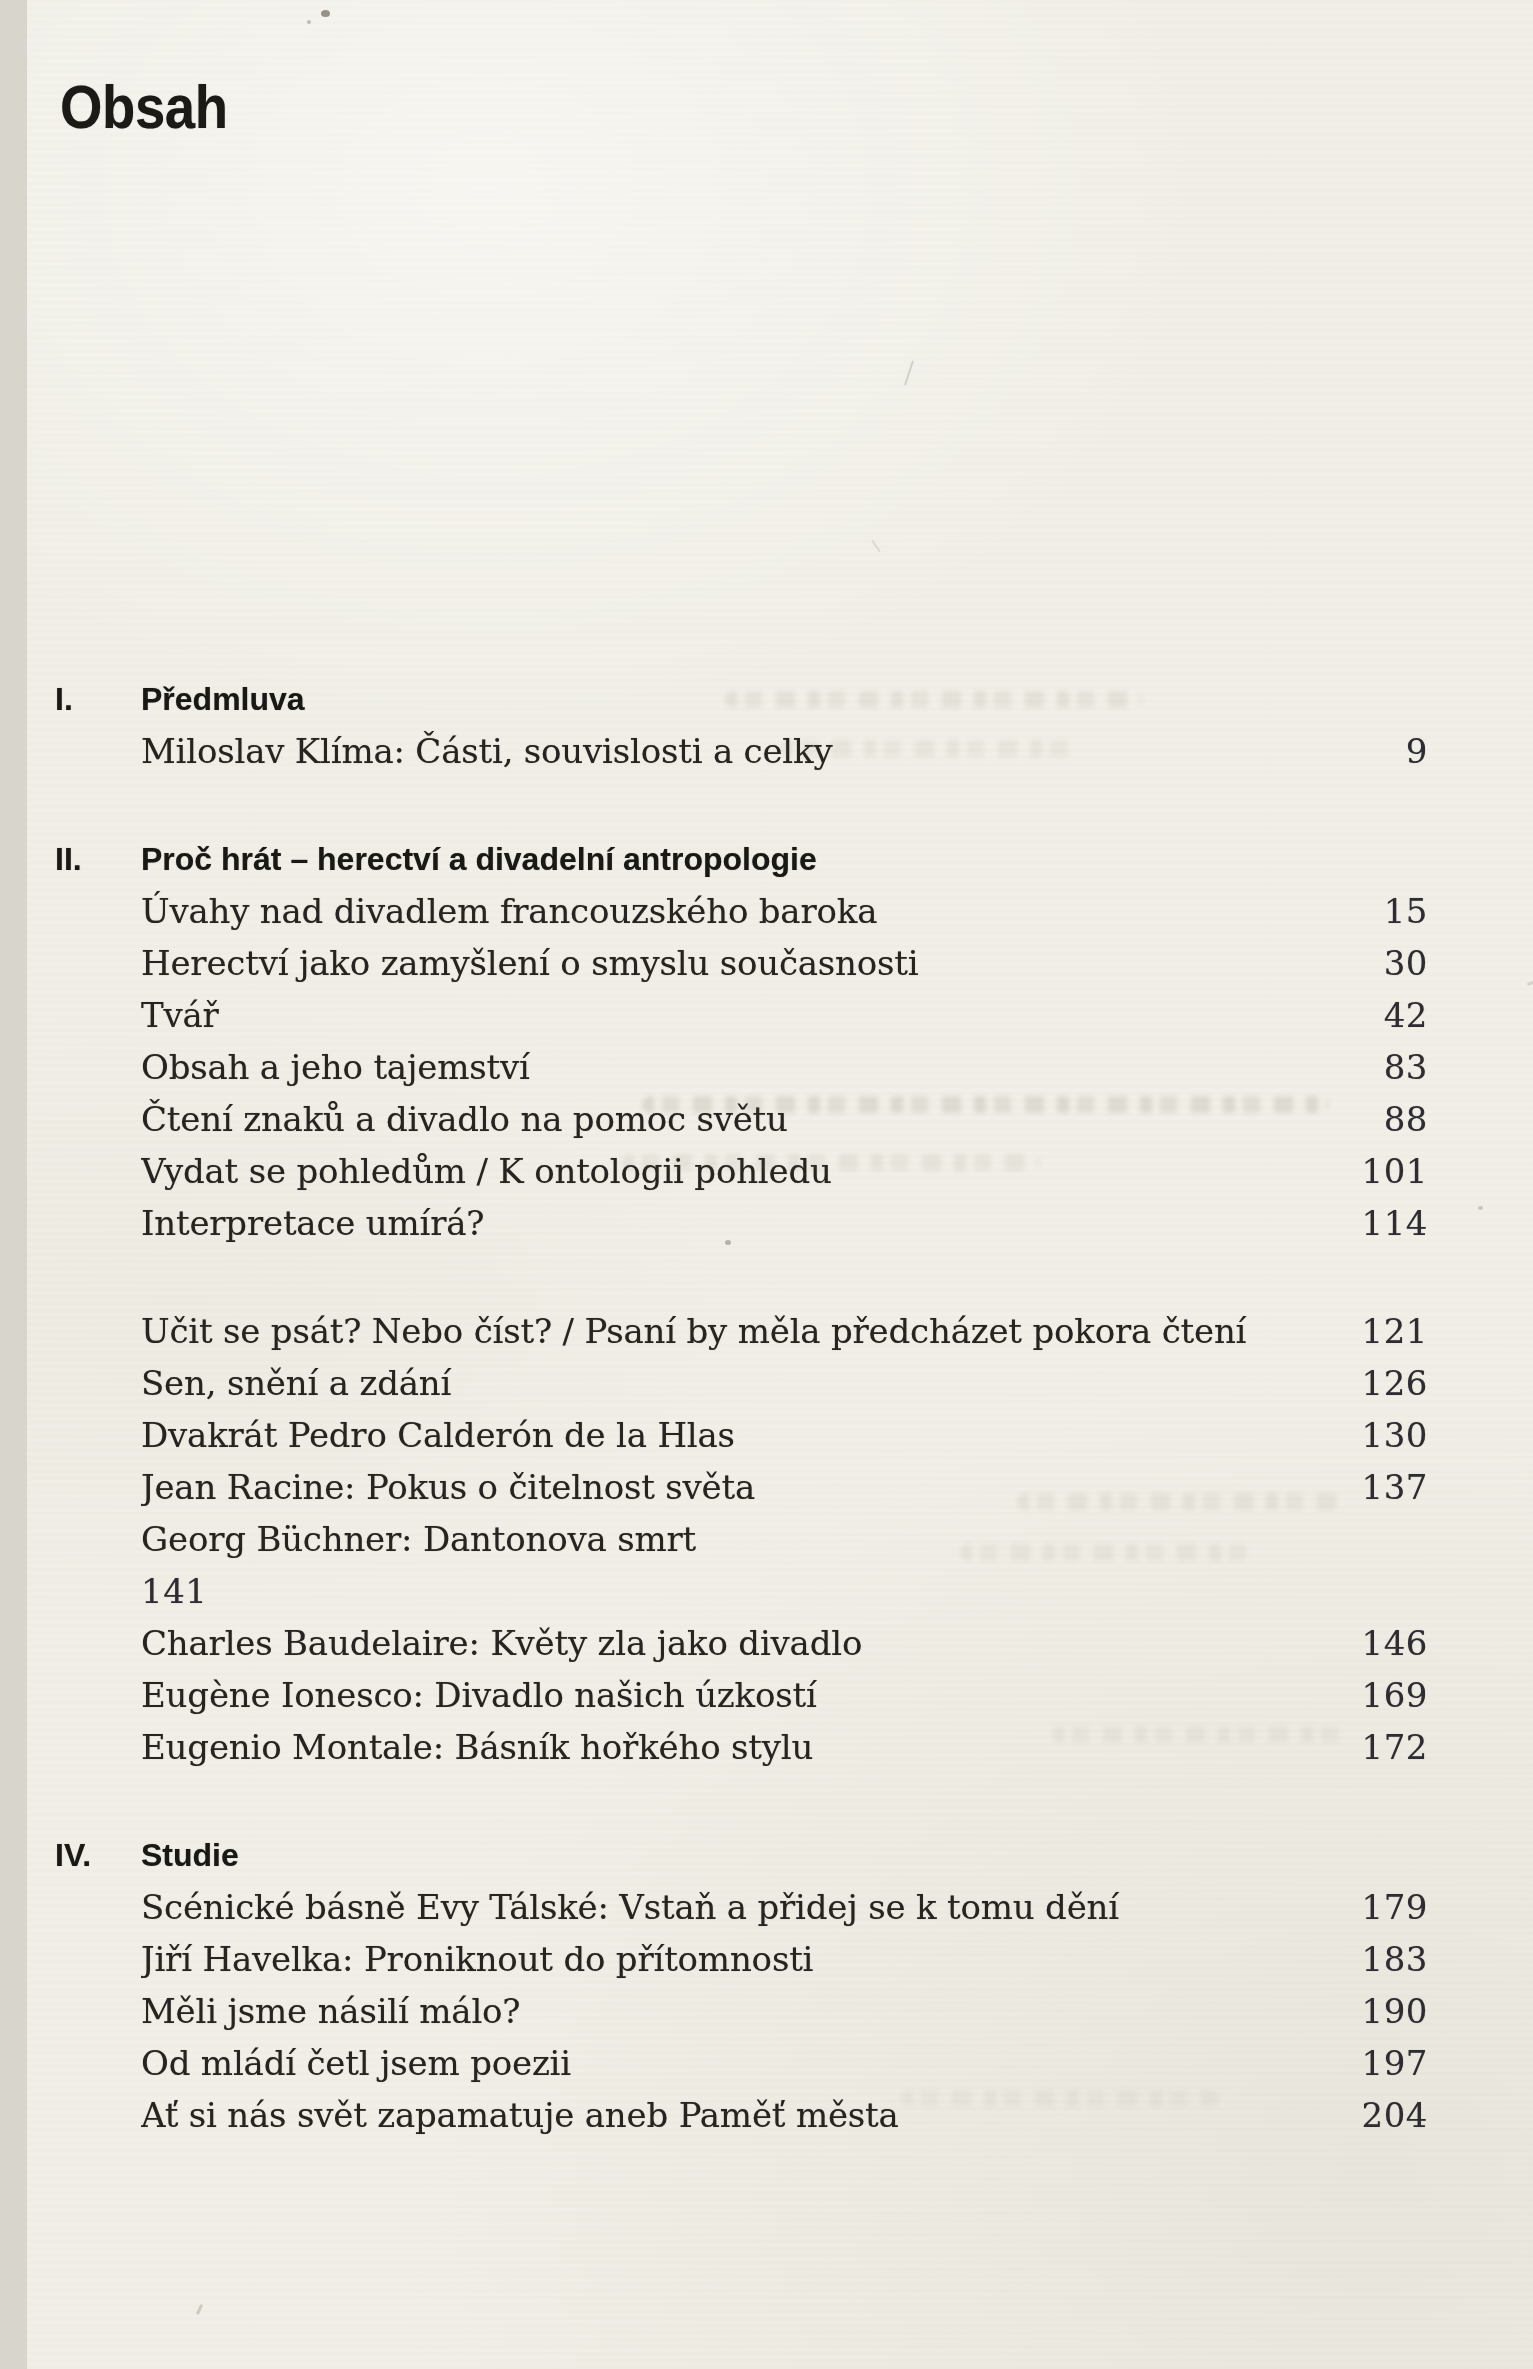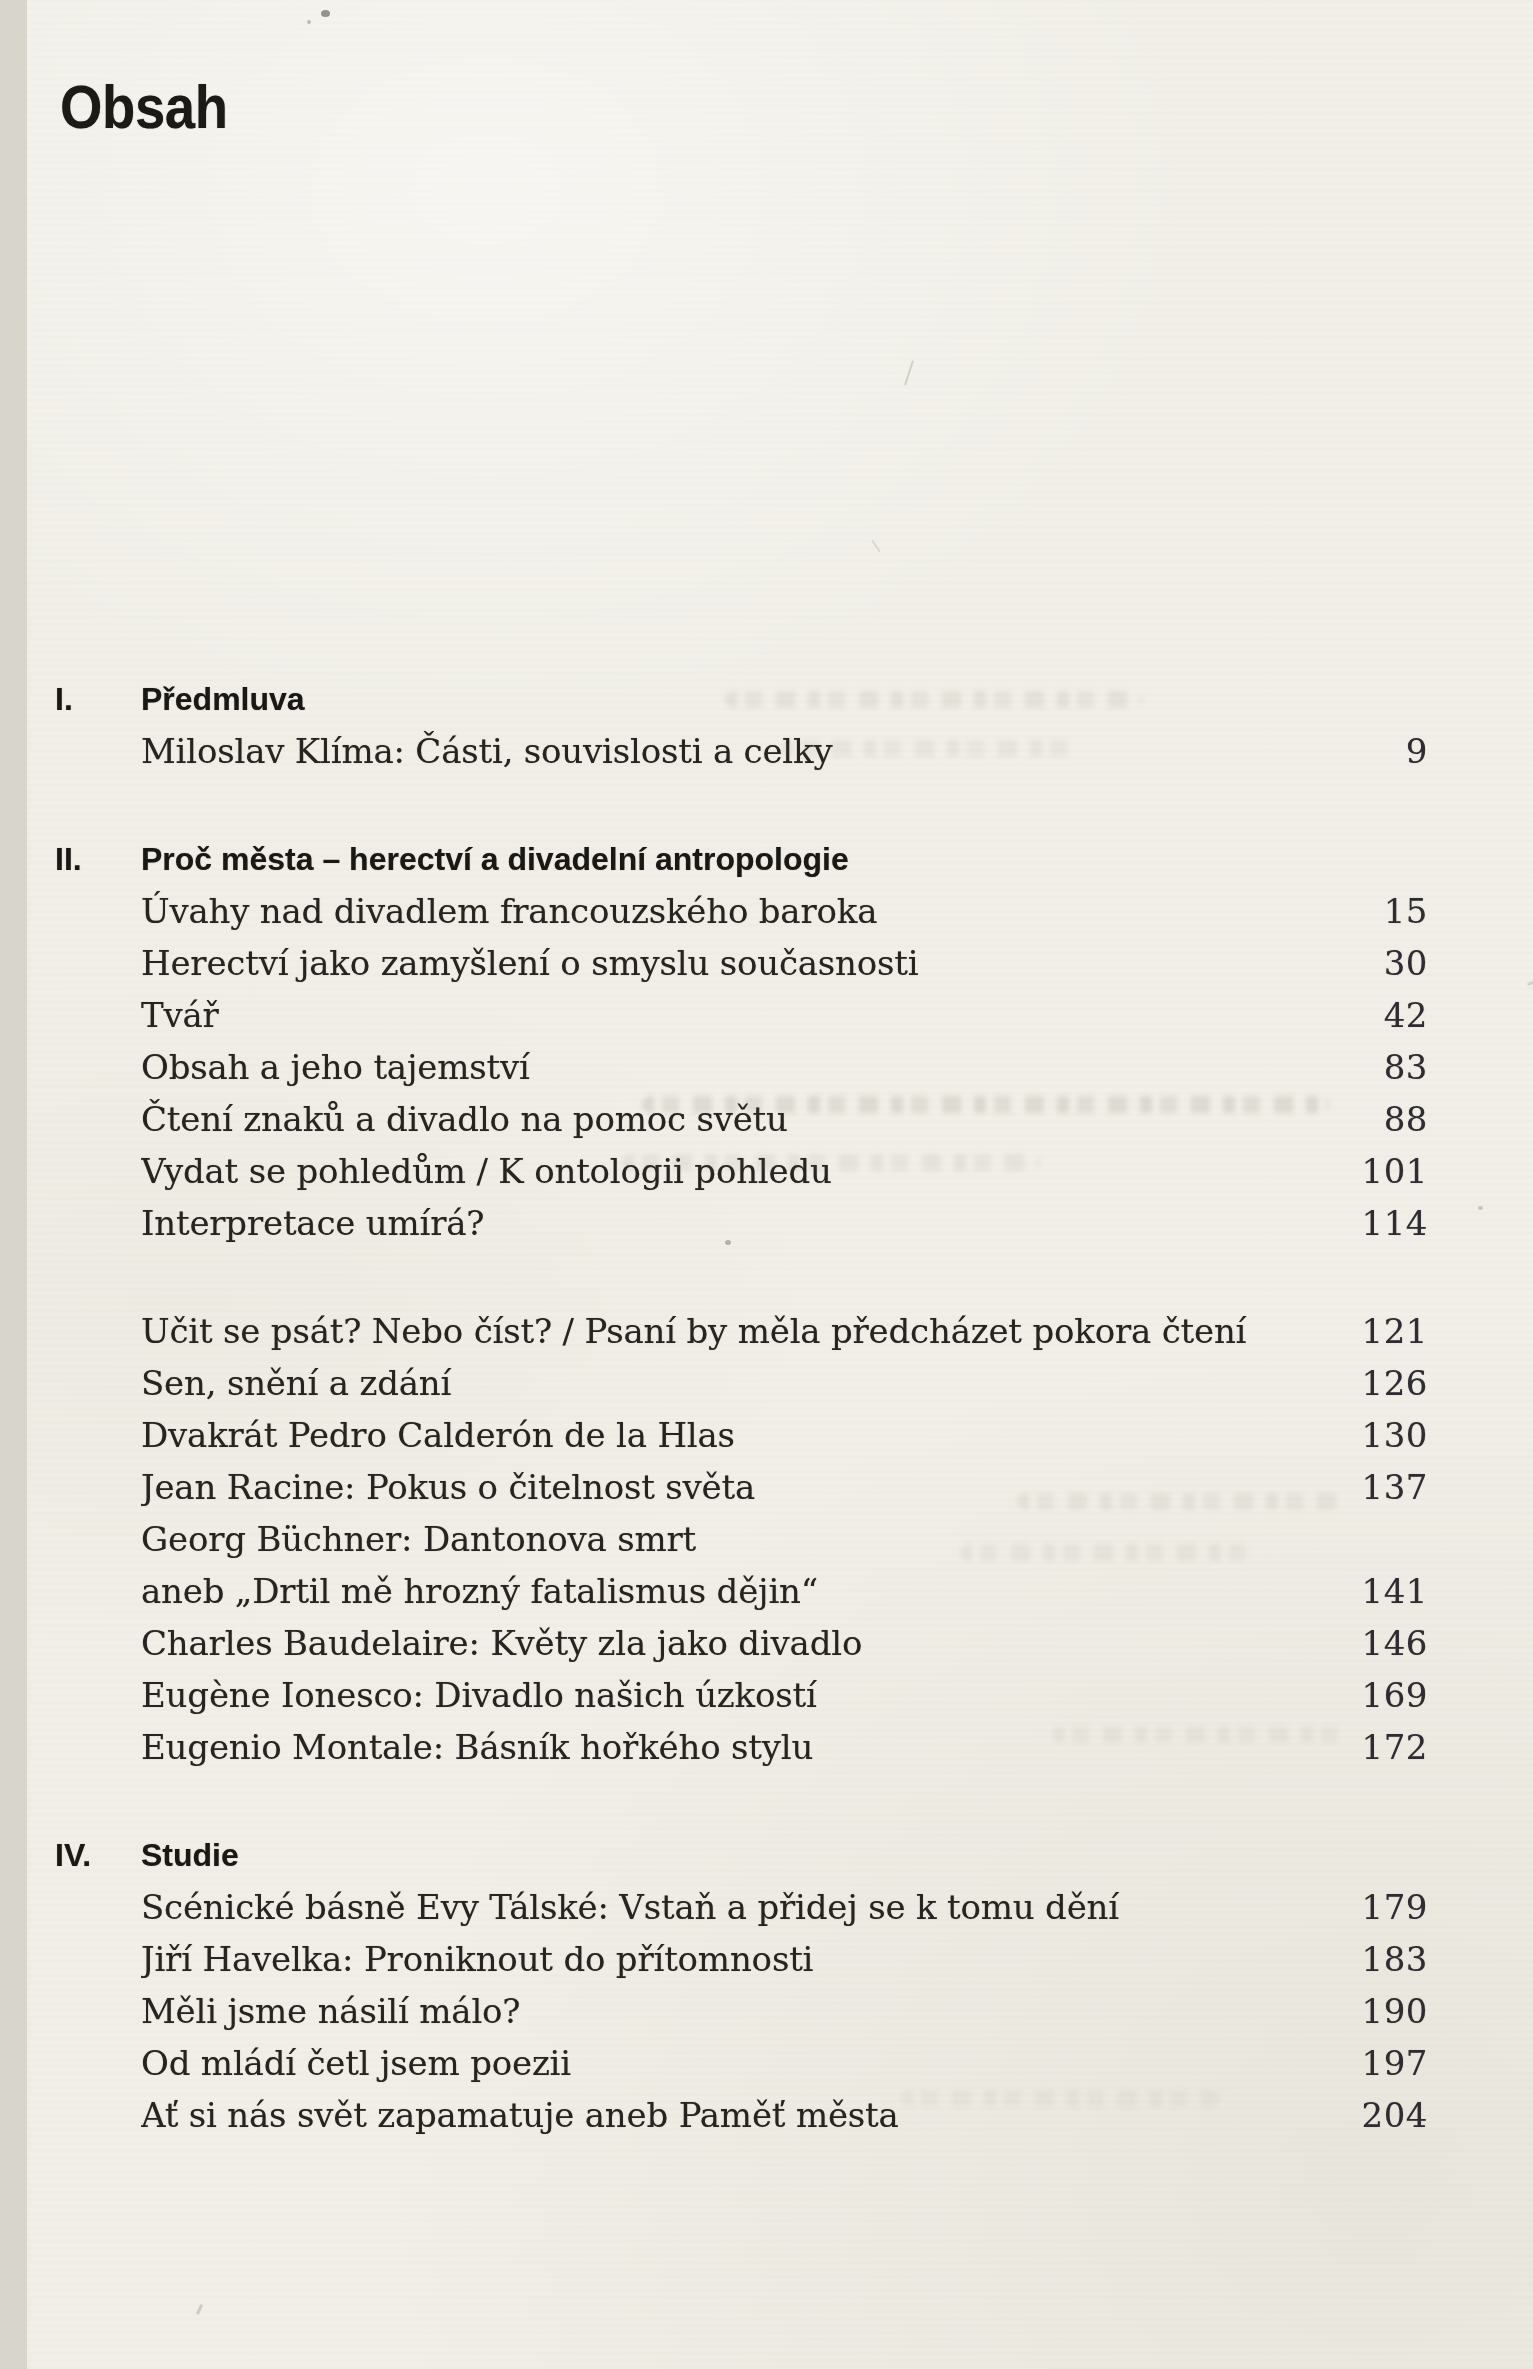--- a/index.html
+++ b/index.html
@@ -104,21 +104,21 @@
       </div>
       <div class="row entry">
         <span class="entry-title">Miloslav Klíma: Části, souvislosti a celky</span>
         <span class="entry-page">9</span>
       </div>
     </section>
 
     <section class="toc-section">
       <div class="row">
         <span class="numeral">II.</span>
-        <h2 class="heading">Proč města – herectví a divadelní antropologie</h2>
+        <h2 class="heading">Proč hrát – herectví a divadelní antropologie</h2>
       </div>
       <div class="row entry">
         <span class="entry-title">Úvahy nad divadlem francouzského baroka</span>
         <span class="entry-page">15</span>
       </div>
       <div class="row entry">
         <span class="entry-title">Herectví jako zamyšlení o smyslu současnosti</span>
         <span class="entry-page">30</span>
       </div>
       <div class="row entry">
@@ -158,21 +158,20 @@
       </div>
       <div class="row entry">
         <span class="entry-title">Jean Racine: Pokus o čitelnost světa</span>
         <span class="entry-page">137</span>
       </div>
       <div class="row entry">
         <span class="entry-title">Georg Büchner: Dantonova smrt</span>
         <span class="entry-page"></span>
       </div>
       <div class="row entry">
-        <span class="entry-title">aneb „Drtil mě hrozný fatalismus dějin“</span>
         <span class="entry-page">141</span>
       </div>
       <div class="row entry">
         <span class="entry-title">Charles Baudelaire: Květy zla jako divadlo</span>
         <span class="entry-page">146</span>
       </div>
       <div class="row entry">
         <span class="entry-title">Eugène Ionesco: Divadlo našich úzkostí</span>
         <span class="entry-page">169</span>
       </div>

